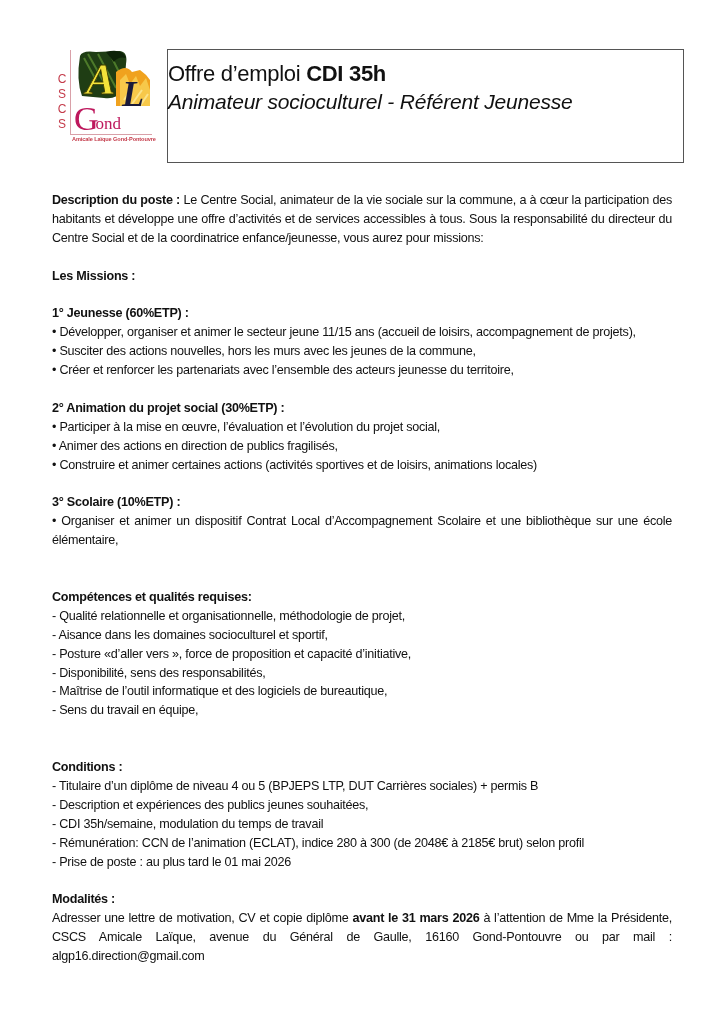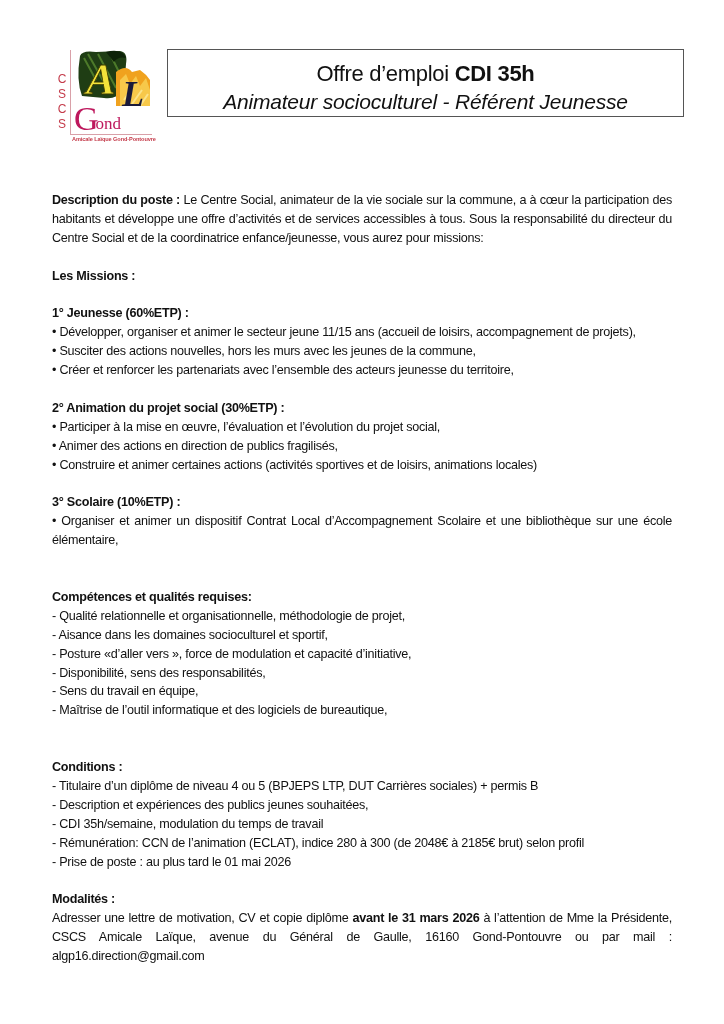--- a/index.html
+++ b/index.html
@@ -87,24 +87,24 @@
       white-space: nowrap;
       font-weight: bold;
       letter-spacing: -0.1px;
     }
     
     .title-box {
       position: absolute;
       left: 167px;
       top: 49px;
       width: 517px;
-      height: 68px;
+      height: 114px;
       border: 1.5px solid #555555;
       box-sizing: border-box;
-      text-align: center;
+      text-align: left;
     }
     .title-line1 {
       margin-top: 10px;
       font-size: 22px;
       line-height: 28px;
       letter-spacing: -0.3px;
     }
     .title-line1 b { font-weight: bold; }
     .title-line2 {
       font-size: 21px;
@@ -194,24 +194,24 @@
   <div>
     <p class="h">3° Scolaire (10%ETP) :</p>
     <p class="justify">• Organiser et animer un dispositif Contrat Local d’Accompagnement Scolaire et une bibliothèque sur une école élémentaire,</p>
   </div>
 
   <div class="gap2"></div>
   <div>
     <p class="h">Compétences et qualités requises:</p>
     <p class="list-line">- Qualité relationnelle et organisationnelle, méthodologie de projet,</p>
     <p class="list-line">- Aisance dans les domaines socioculturel et sportif,</p>
-    <p class="list-line">- Posture «d’aller vers », force de modulation et capacité d’initiative,</p>
+    <p class="list-line">- Posture «d’aller vers », force de proposition et capacité d’initiative,</p>
     <p class="list-line">- Disponibilité, sens des responsabilités,</p>
+    <p class="list-line">- Maîtrise de l’outil informatique et des logiciels de bureautique,</p>
     <p class="list-line">- Sens du travail en équipe,</p>
-    <p class="list-line">- Maîtrise de l’outil informatique et des logiciels de bureautique,</p>
   </div>
 
   <div class="gap2"></div>
   <div>
     <p class="h">Conditions :</p>
     <p class="list-line">- Titulaire d’un diplôme de niveau 4 ou 5 (BPJEPS LTP, DUT Carrières sociales) + permis B</p>
     <p class="list-line">- Description et expériences des publics jeunes souhaitées,</p>
     <p class="list-line">- CDI 35h/semaine, modulation du temps de travail</p>
     <p class="list-line">- Rémunération: CCN de l’animation (ECLAT), indice 280 à 300 (de 2048€ à 2185€ brut) selon profil</p>
     <p class="list-line">- Prise de poste : au plus tard le 01 mai 2026</p>

